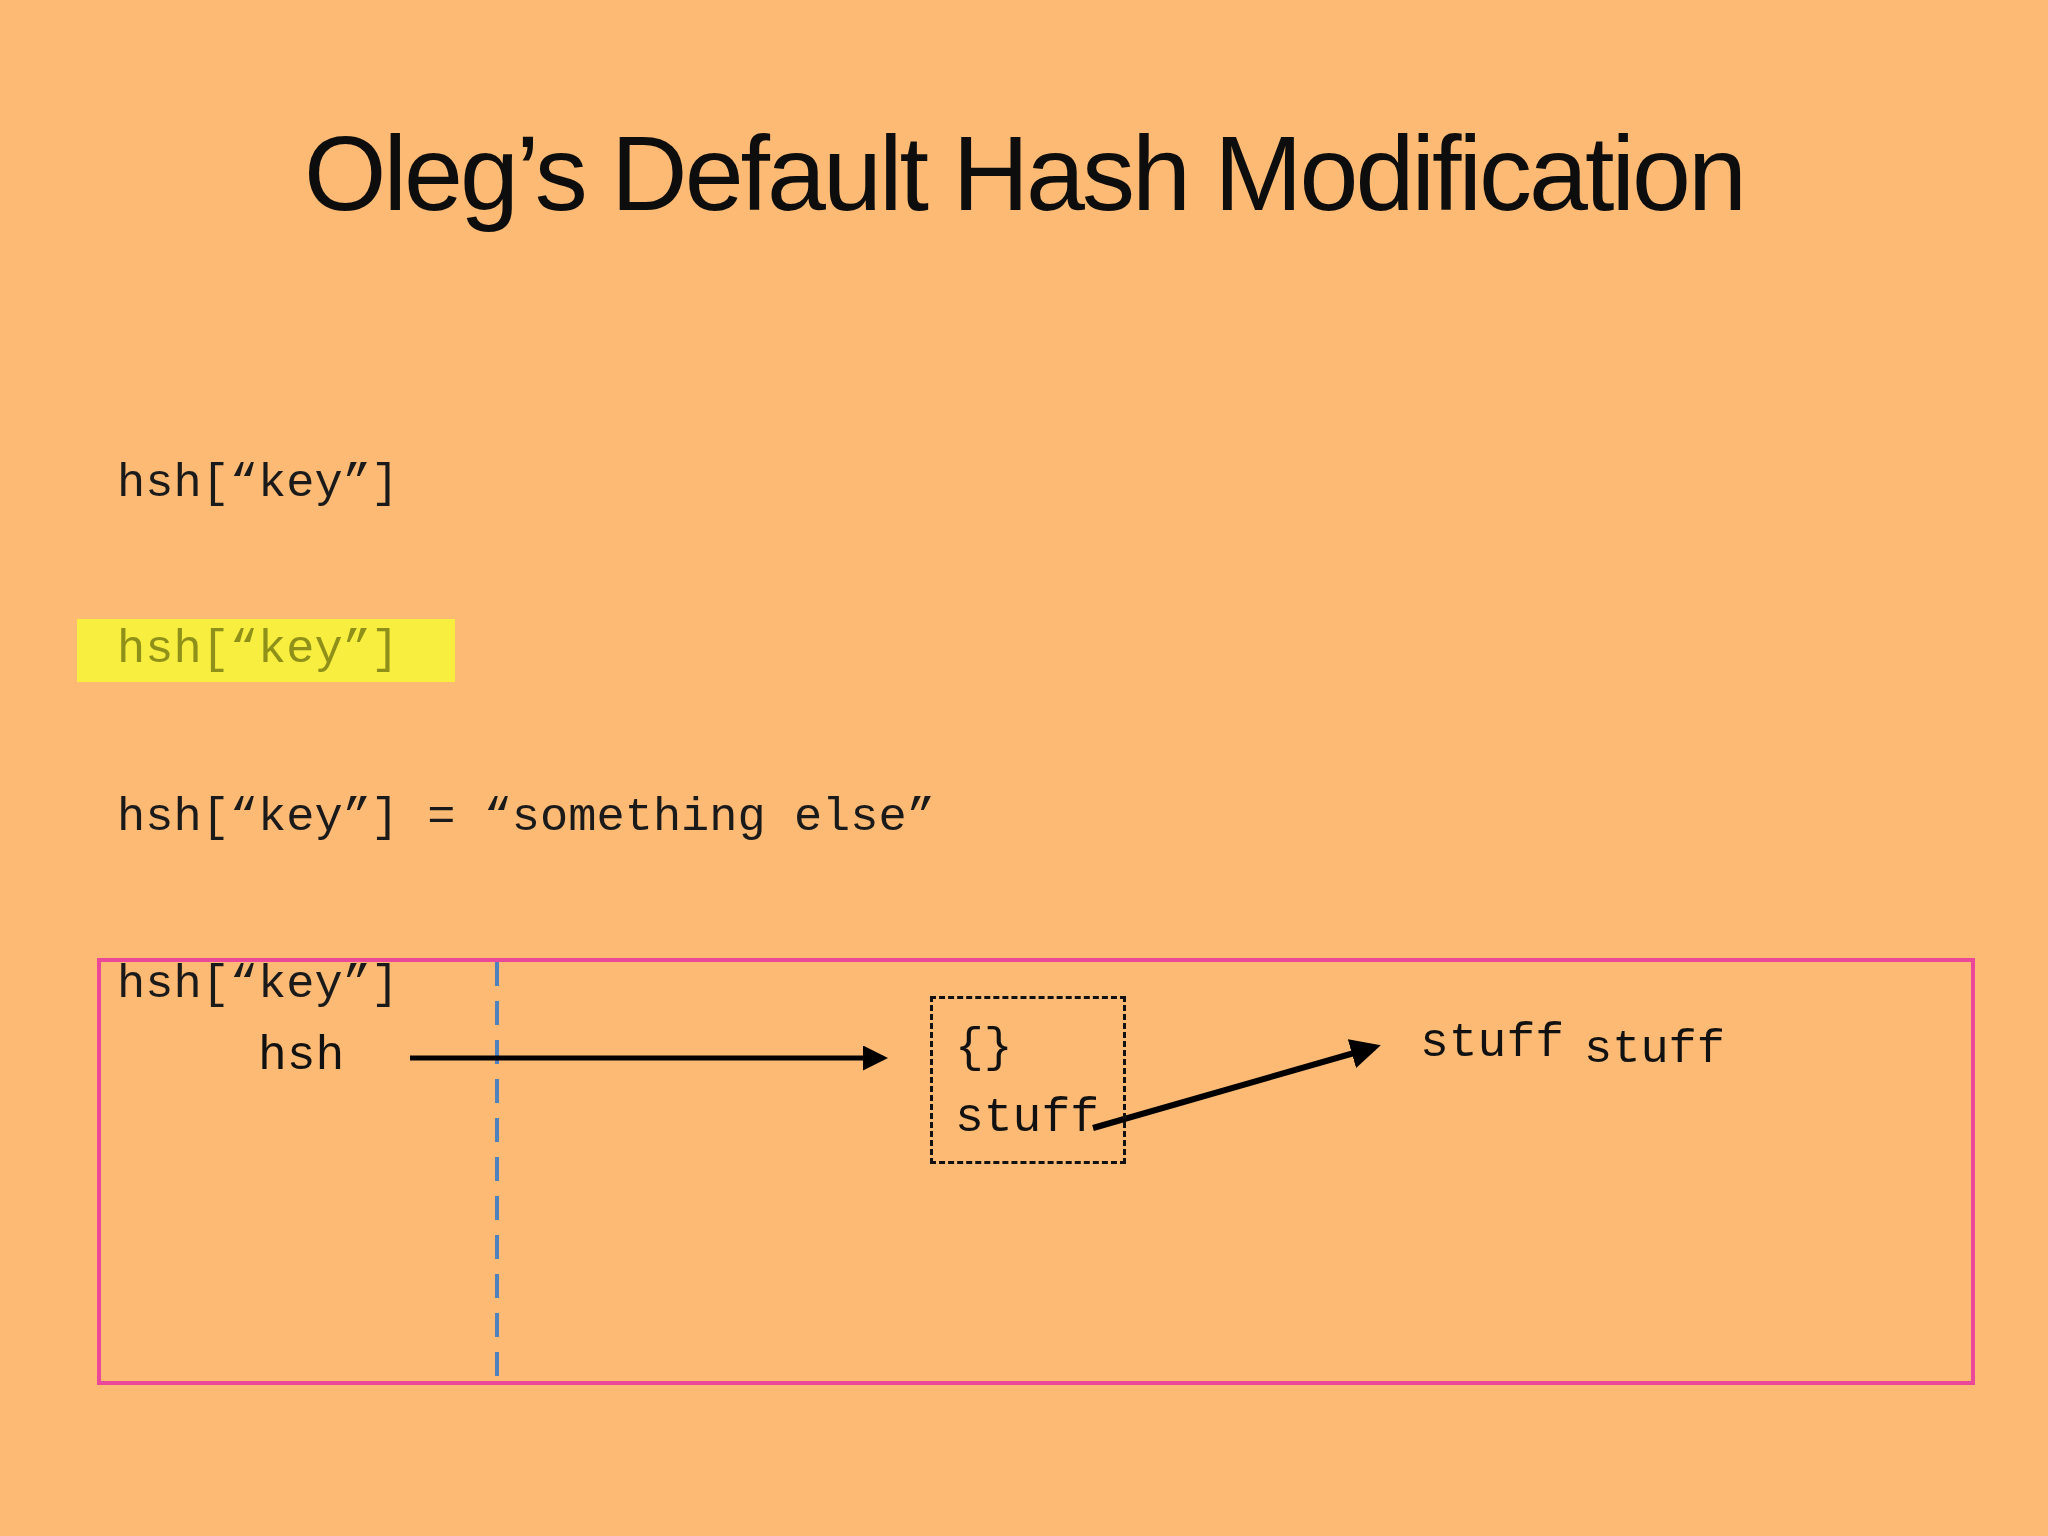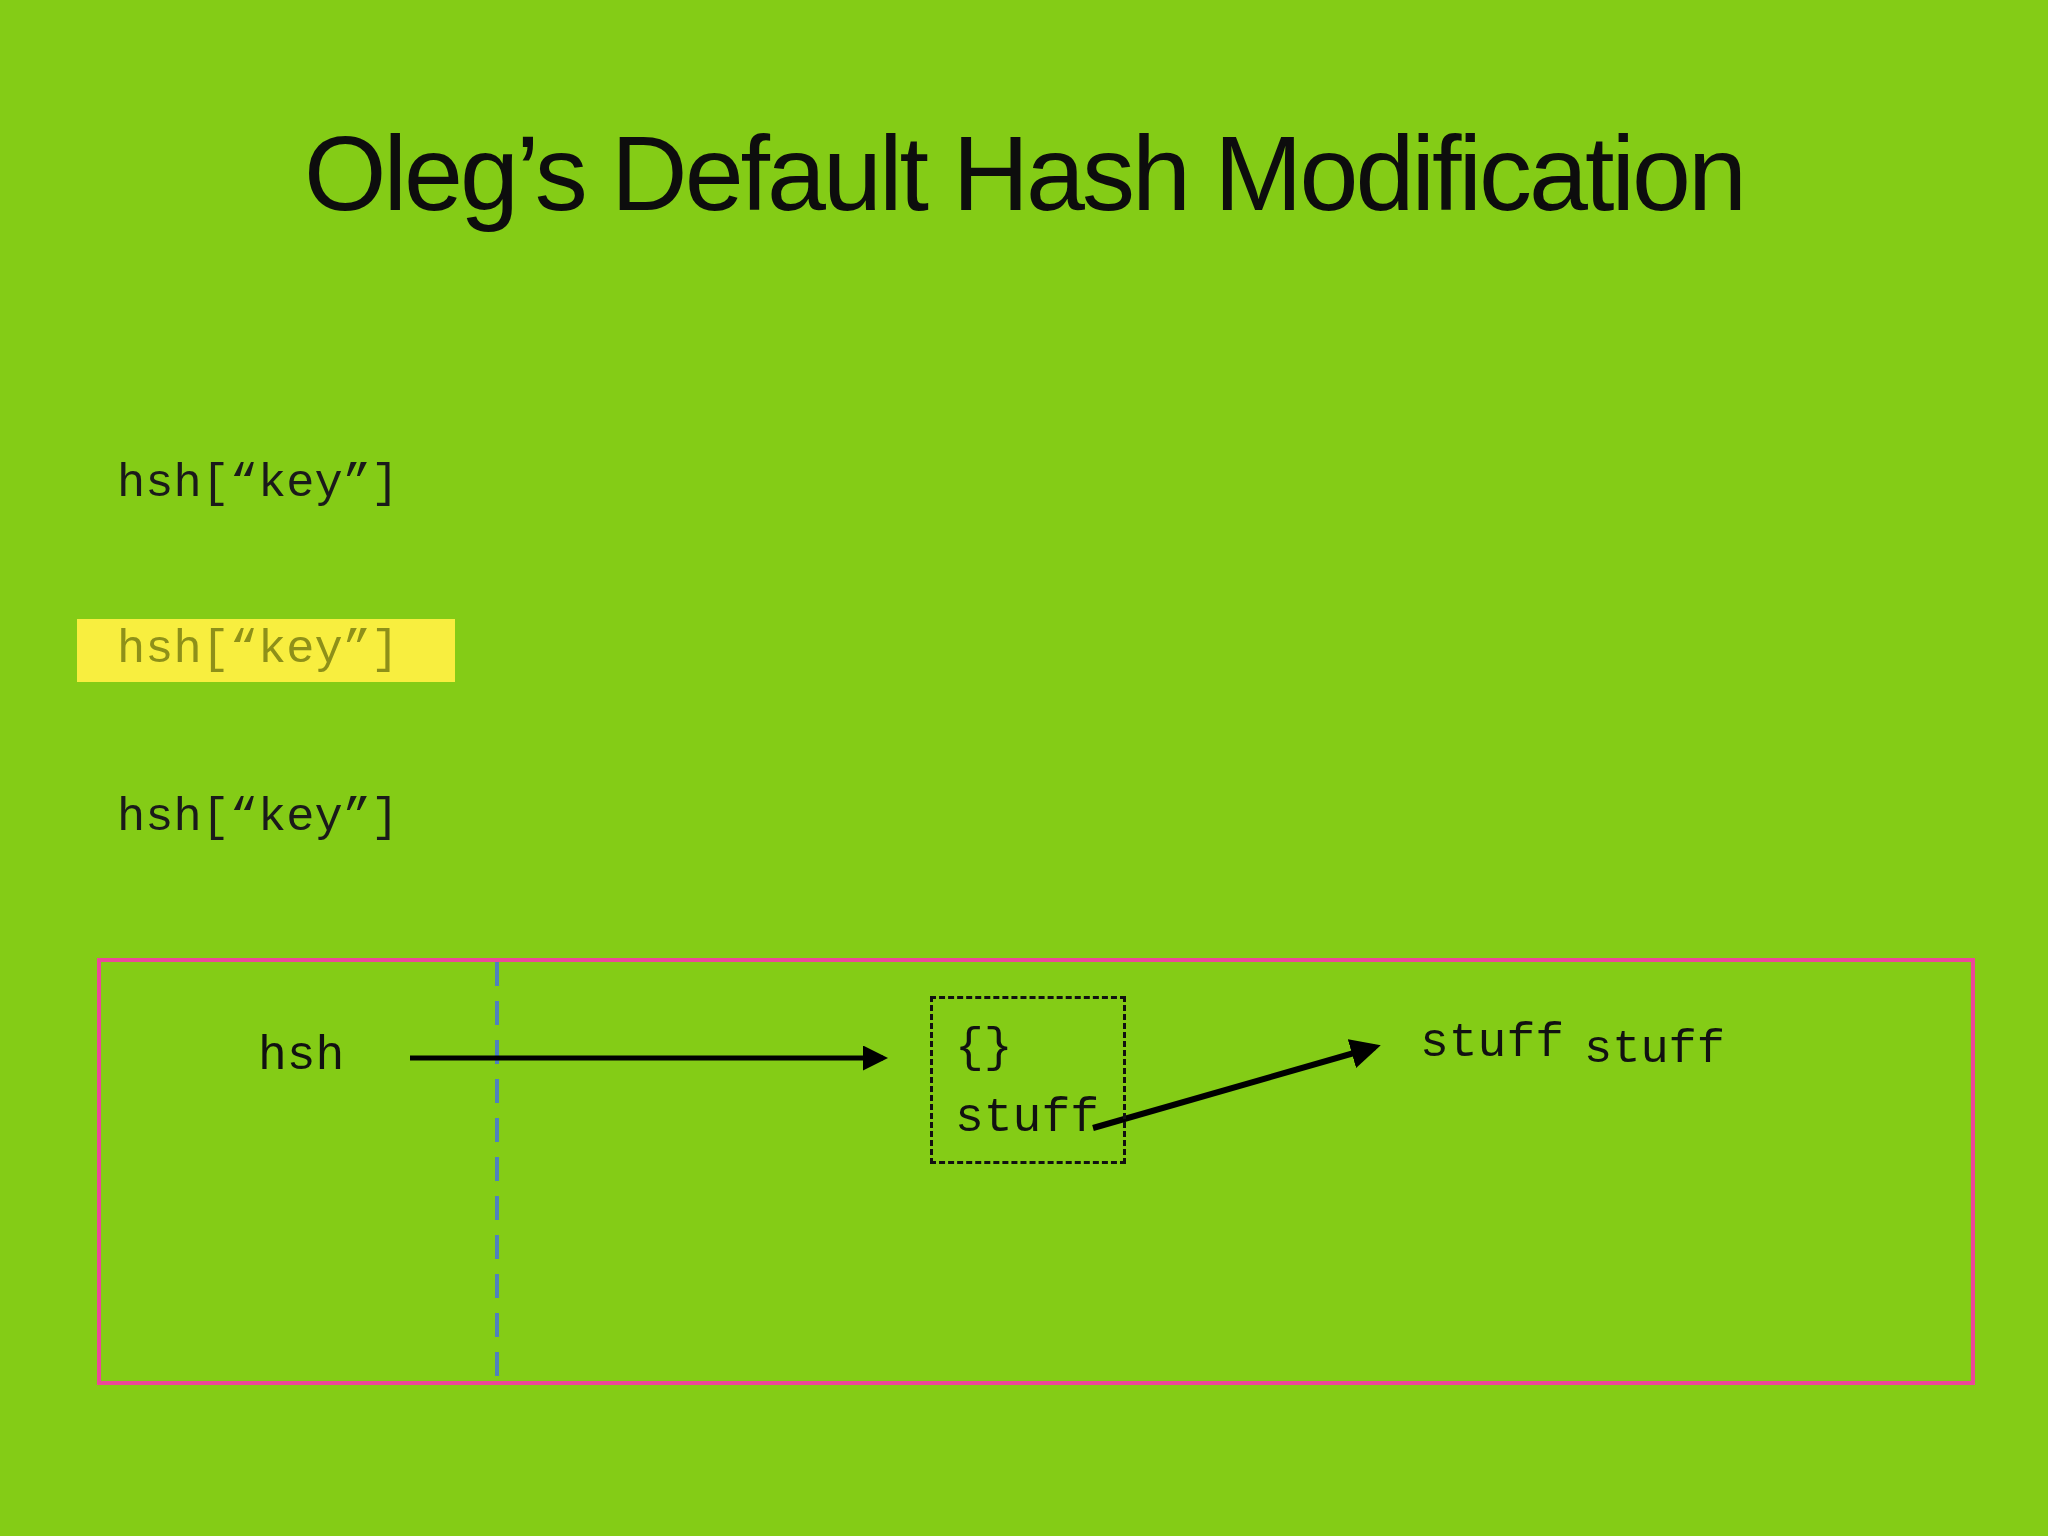--- a/index.html
+++ b/index.html
@@ -1,20 +1,20 @@
 <!DOCTYPE html>
 <html><head>
 <meta charset="utf-8">
 <style>
   html, body { margin: 0; padding: 0; background: #ffffff; }
   .slide {
     position: relative;
     width: 2048px;
     height: 1536px;
-    background: #84cc16;
+    background: #fdba74;
     overflow: hidden;
     font-family: "Liberation Sans", sans-serif;
   }
 
   
   .title {
     position: absolute;
     left: 0; right: 0;
     top: 108px;
     text-align: center;
@@ -103,20 +103,21 @@
 </head>
 <body>
 
 <div class="slide">
 
   <h1 class="title">Oleg’s Default Hash Modification</h1>
 
   <div class="code">
     <div class="code-line"><span>hsh[“key”]</span></div>
     <div class="code-line"><span class="hl">hsh[“key”]</span></div>
+    <div class="code-line"><span>hsh[“key”] = “something else”</span></div>
     <div class="code-line"><span>hsh[“key”]</span></div>
   </div>
 
   <div class="diagram">
 
     <svg class="diagram-svg" viewBox="0 0 1870 419" xmlns="http://www.w3.org/2000/svg">
       <defs>
         <marker id="arrowhead" viewBox="0 0 10 10" refX="8" refY="5" markerWidth="5" markerHeight="5" orient="auto-start-reverse">
           <path d="M0,0 L10,5 L0,10 z" fill="#000000"></path>
         </marker>

